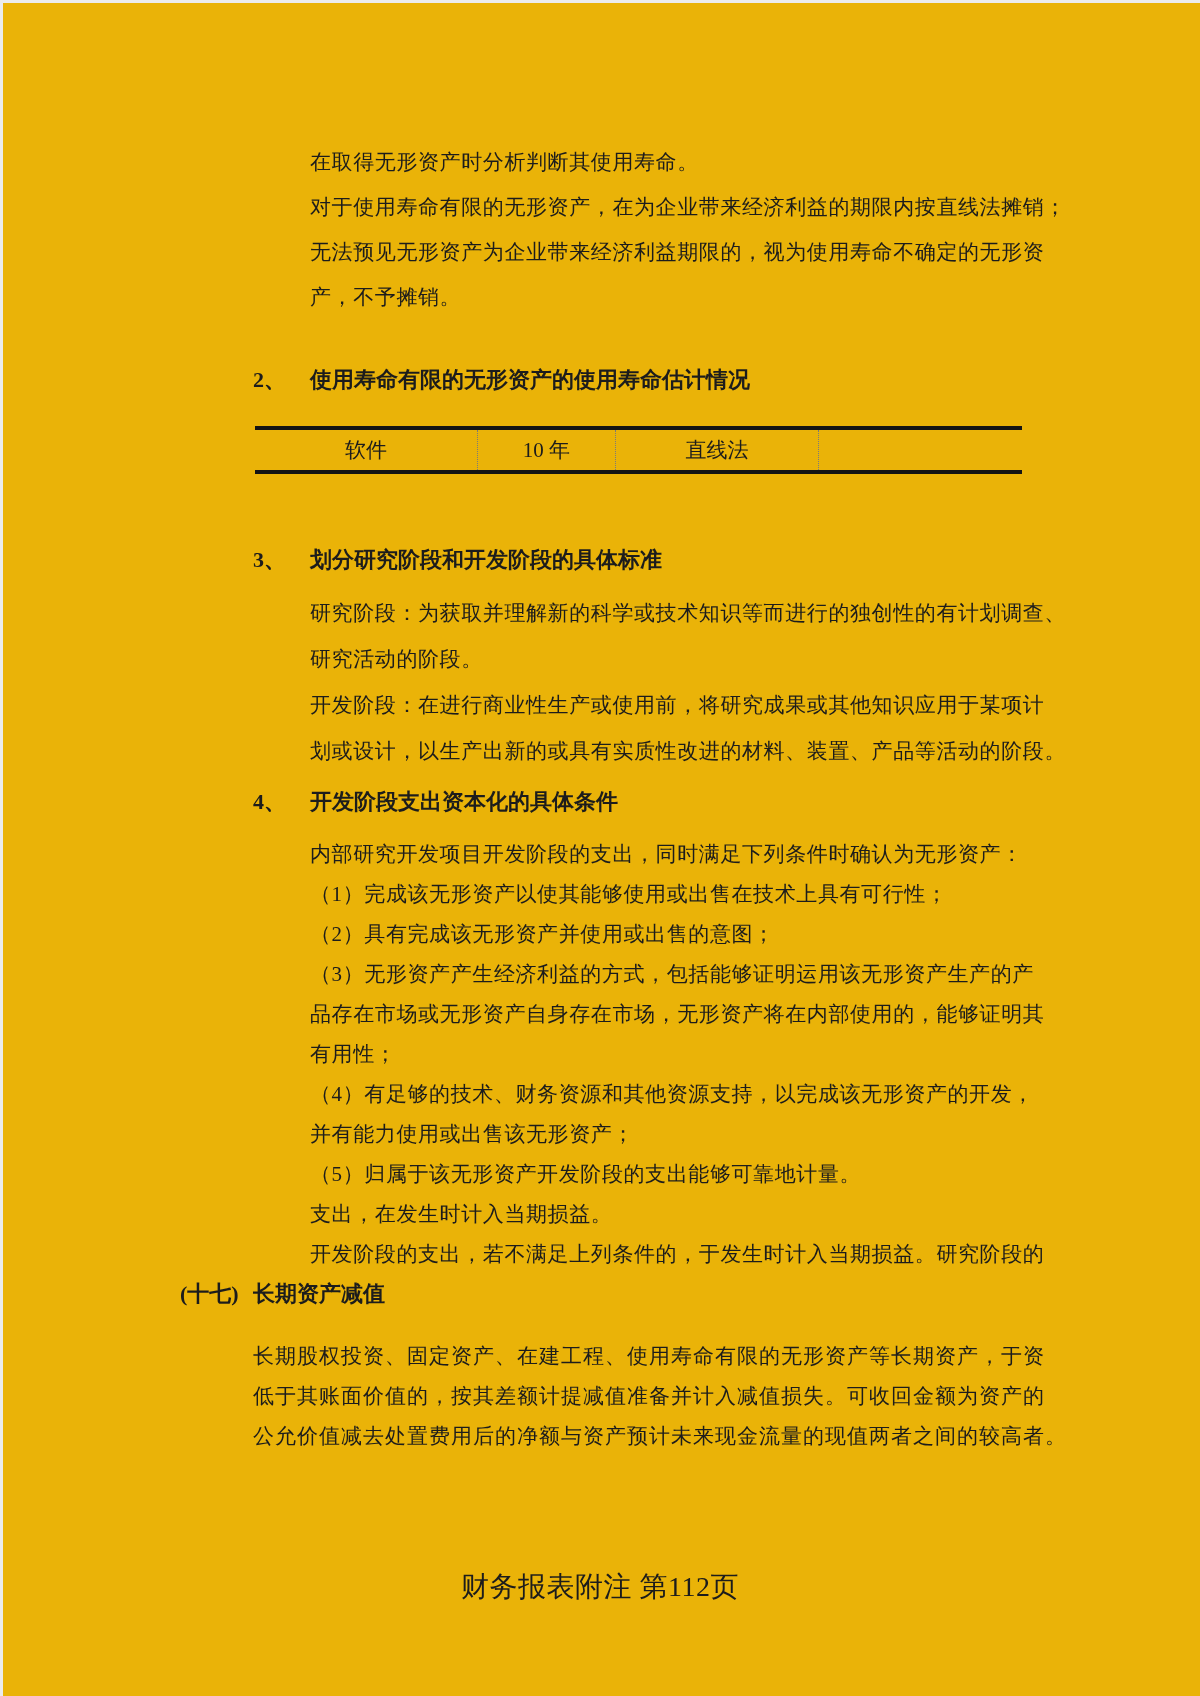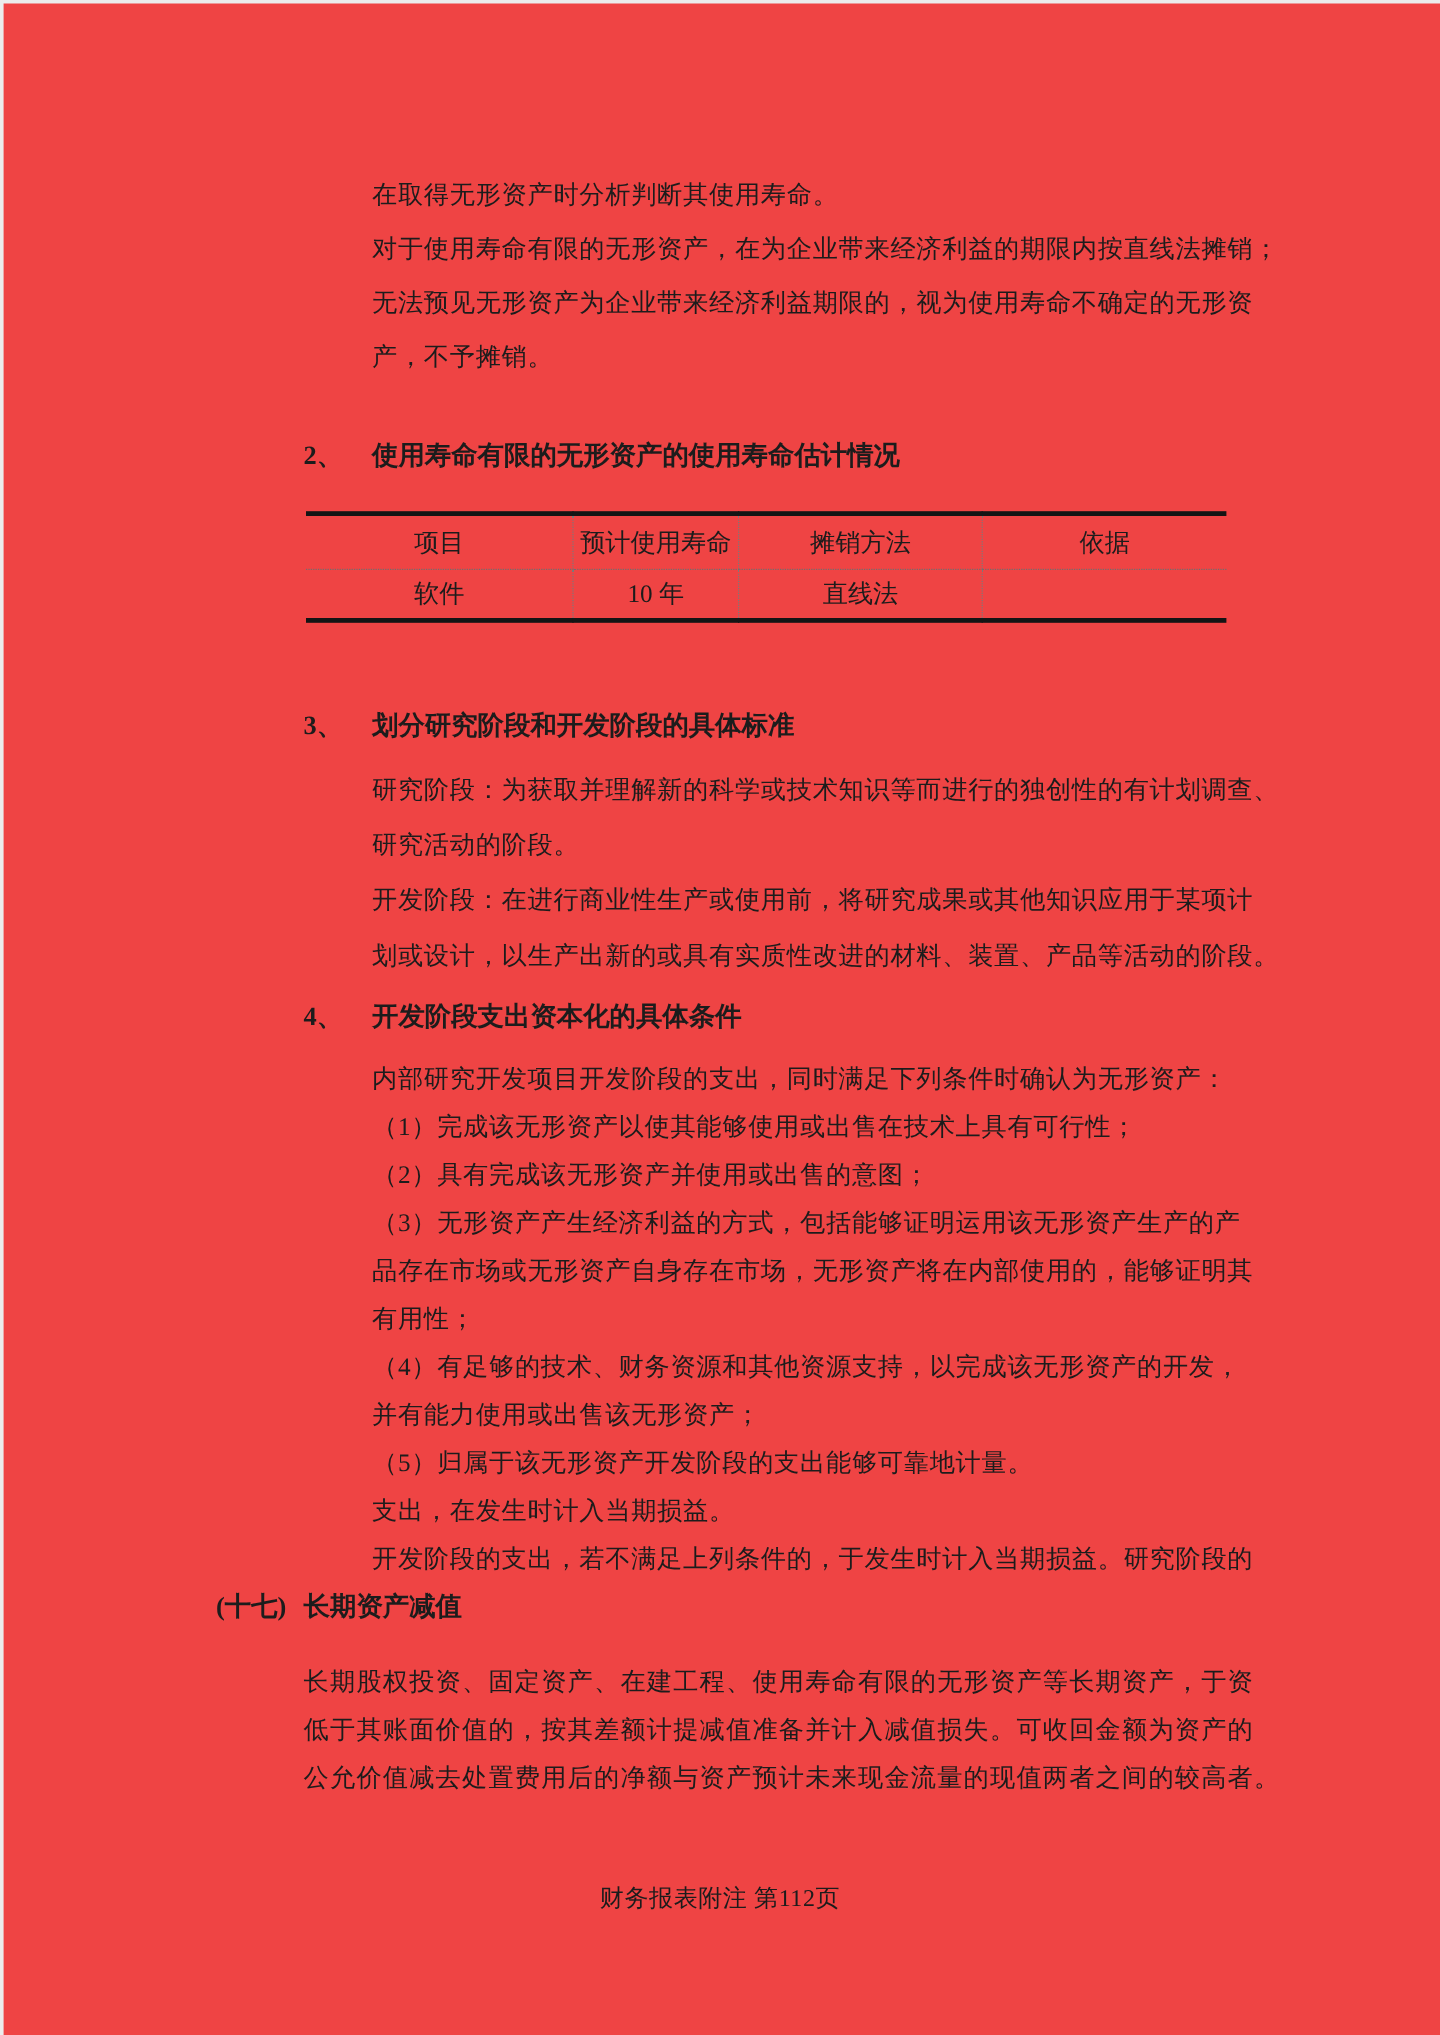--- a/index.html
+++ b/index.html
@@ -1,19 +1,19 @@
 <!DOCTYPE html>
 <html><head>
 <meta charset="utf-8">
 <style>
   html,body{margin:0;padding:0;background:#ffffff;}
   .page{
     position:relative;
     width:1200px;height:1696px;
-    background:#ef4444;
+    background:#eab308;
     box-shadow:inset 3px 3px 0 #ececec;
     font-family:"Liberation Serif","DejaVu Serif",serif;
     color:#1c1c1c;
     overflow:hidden;
   }
   .content{padding-top:140px;}
   .tline{
     white-space:nowrap;
     font-size:21px;
     letter-spacing:0.6px;
@@ -76,21 +76,21 @@
     white-space:nowrap;
   }
   .sec17-head .sec-num{width:73px;flex:0 0 73px;}
   .sec17-body{margin-left:253px;width:785px;margin-top:22px;}
   .sec17-body .tline{line-height:40px;letter-spacing:1px;}
   
   .footer{
     position:absolute;
     left:0;top:1568px;width:100%;
     text-align:center;
-    font-size:20px;
+    font-size:28px;
     letter-spacing:0.5px;
   }
 </style>
 </head>
 <body>
 
 <div class="page">
   <div class="content">
 
     <div class="intro">
@@ -106,26 +106,20 @@
     </div>
 
     <table class="est-table">
       <colgroup>
           <col class="c1">
           <col class="c2">
           <col class="c3">
           <col class="c4">
         </colgroup>
       <tbody>
-        <tr class="hdr">
-          <td>项目</td>
-          <td>预计使用寿命</td>
-          <td>摊销方法</td>
-          <td>依据</td>
-        </tr>
         <tr class="datarow">
           <td>软件</td>
           <td>10 年</td>
           <td>直线法</td>
           <td></td>
         </tr>
       </tbody>
     </table>
 
     <div class="sec-head h3">

